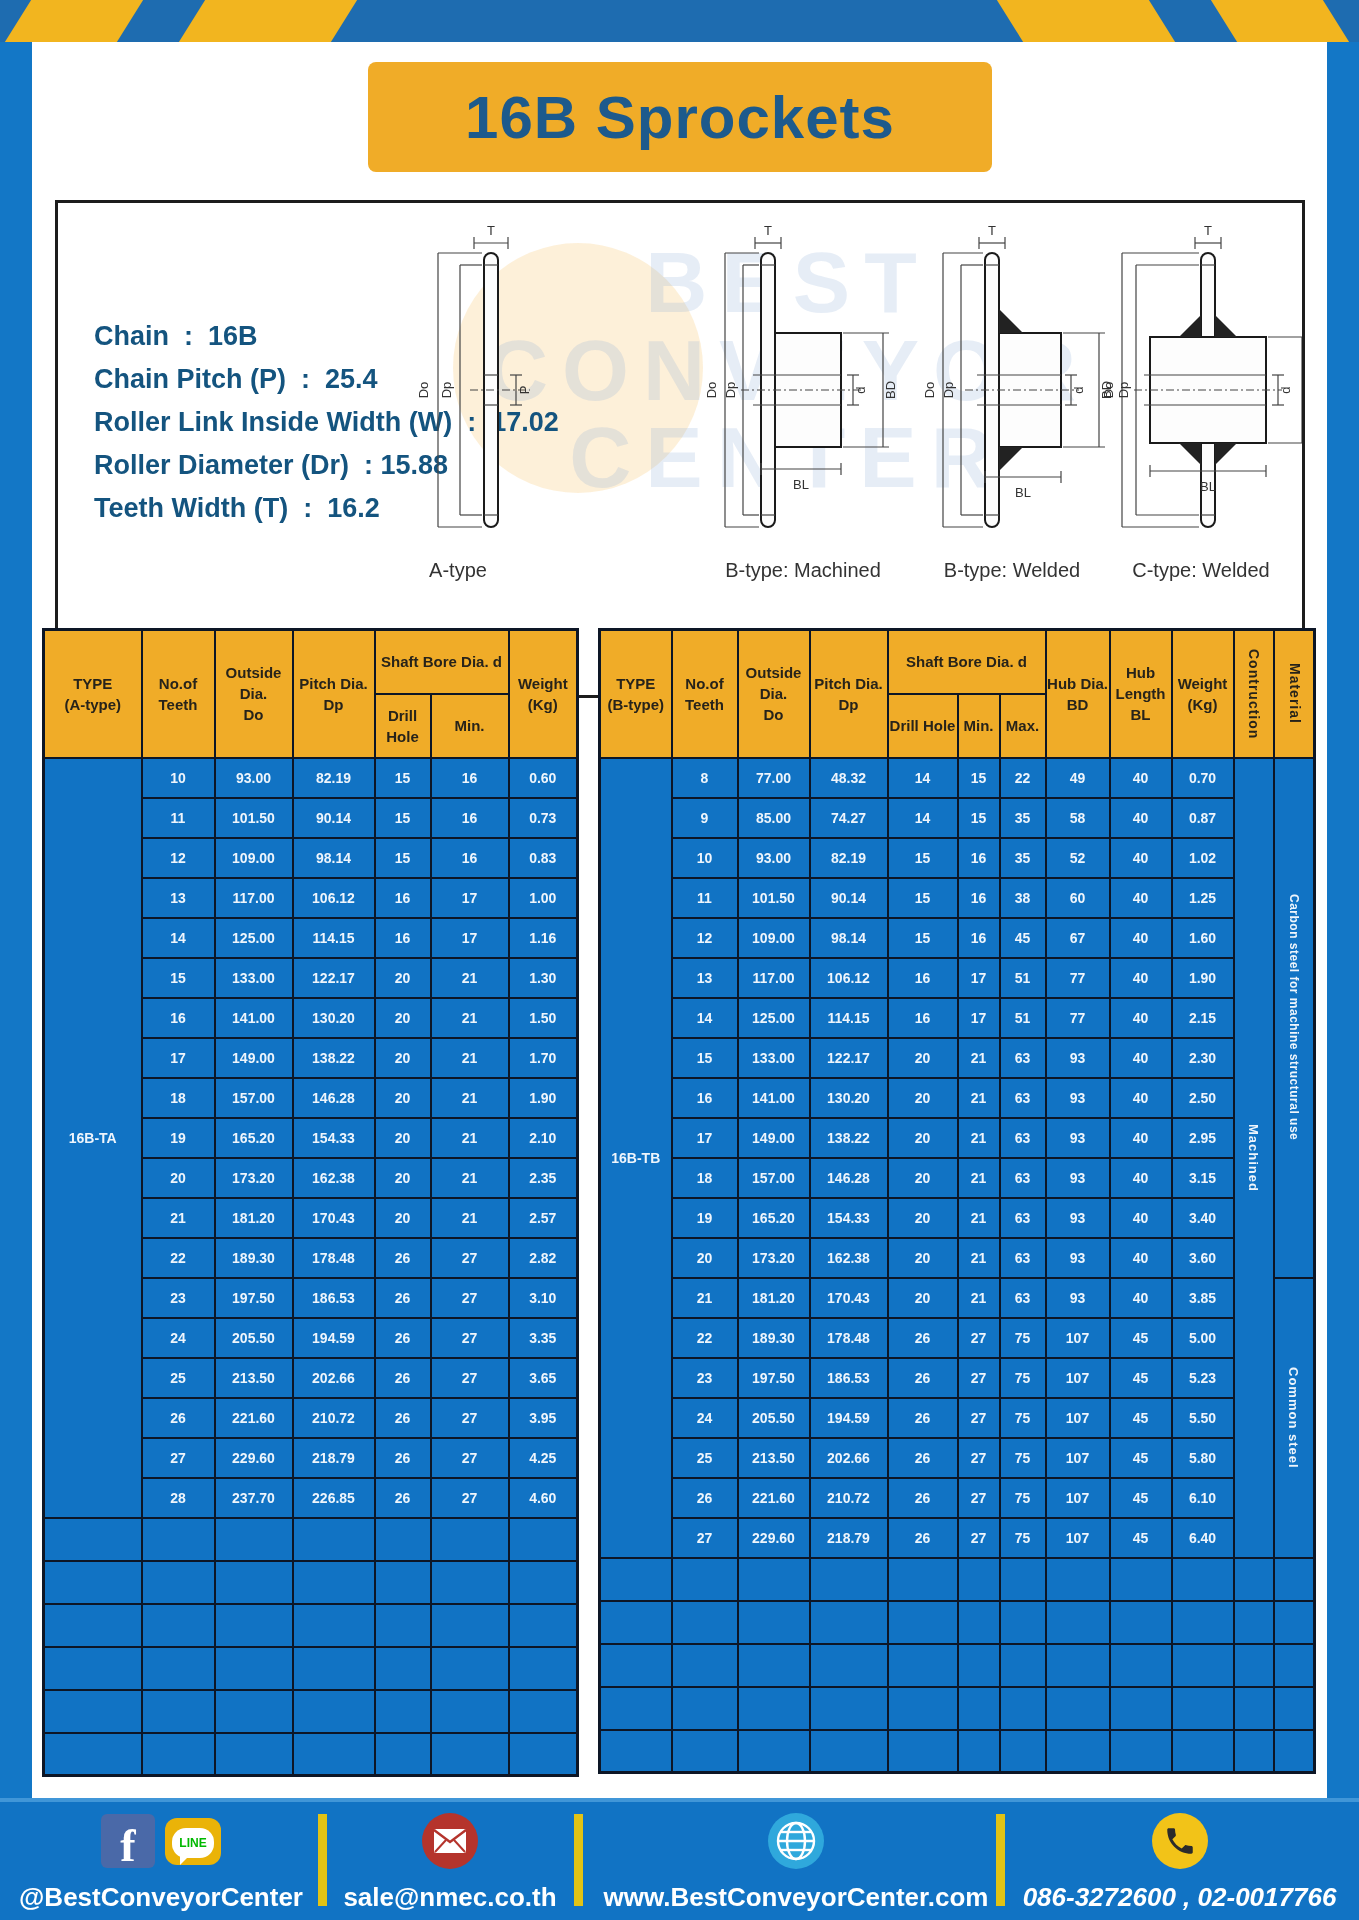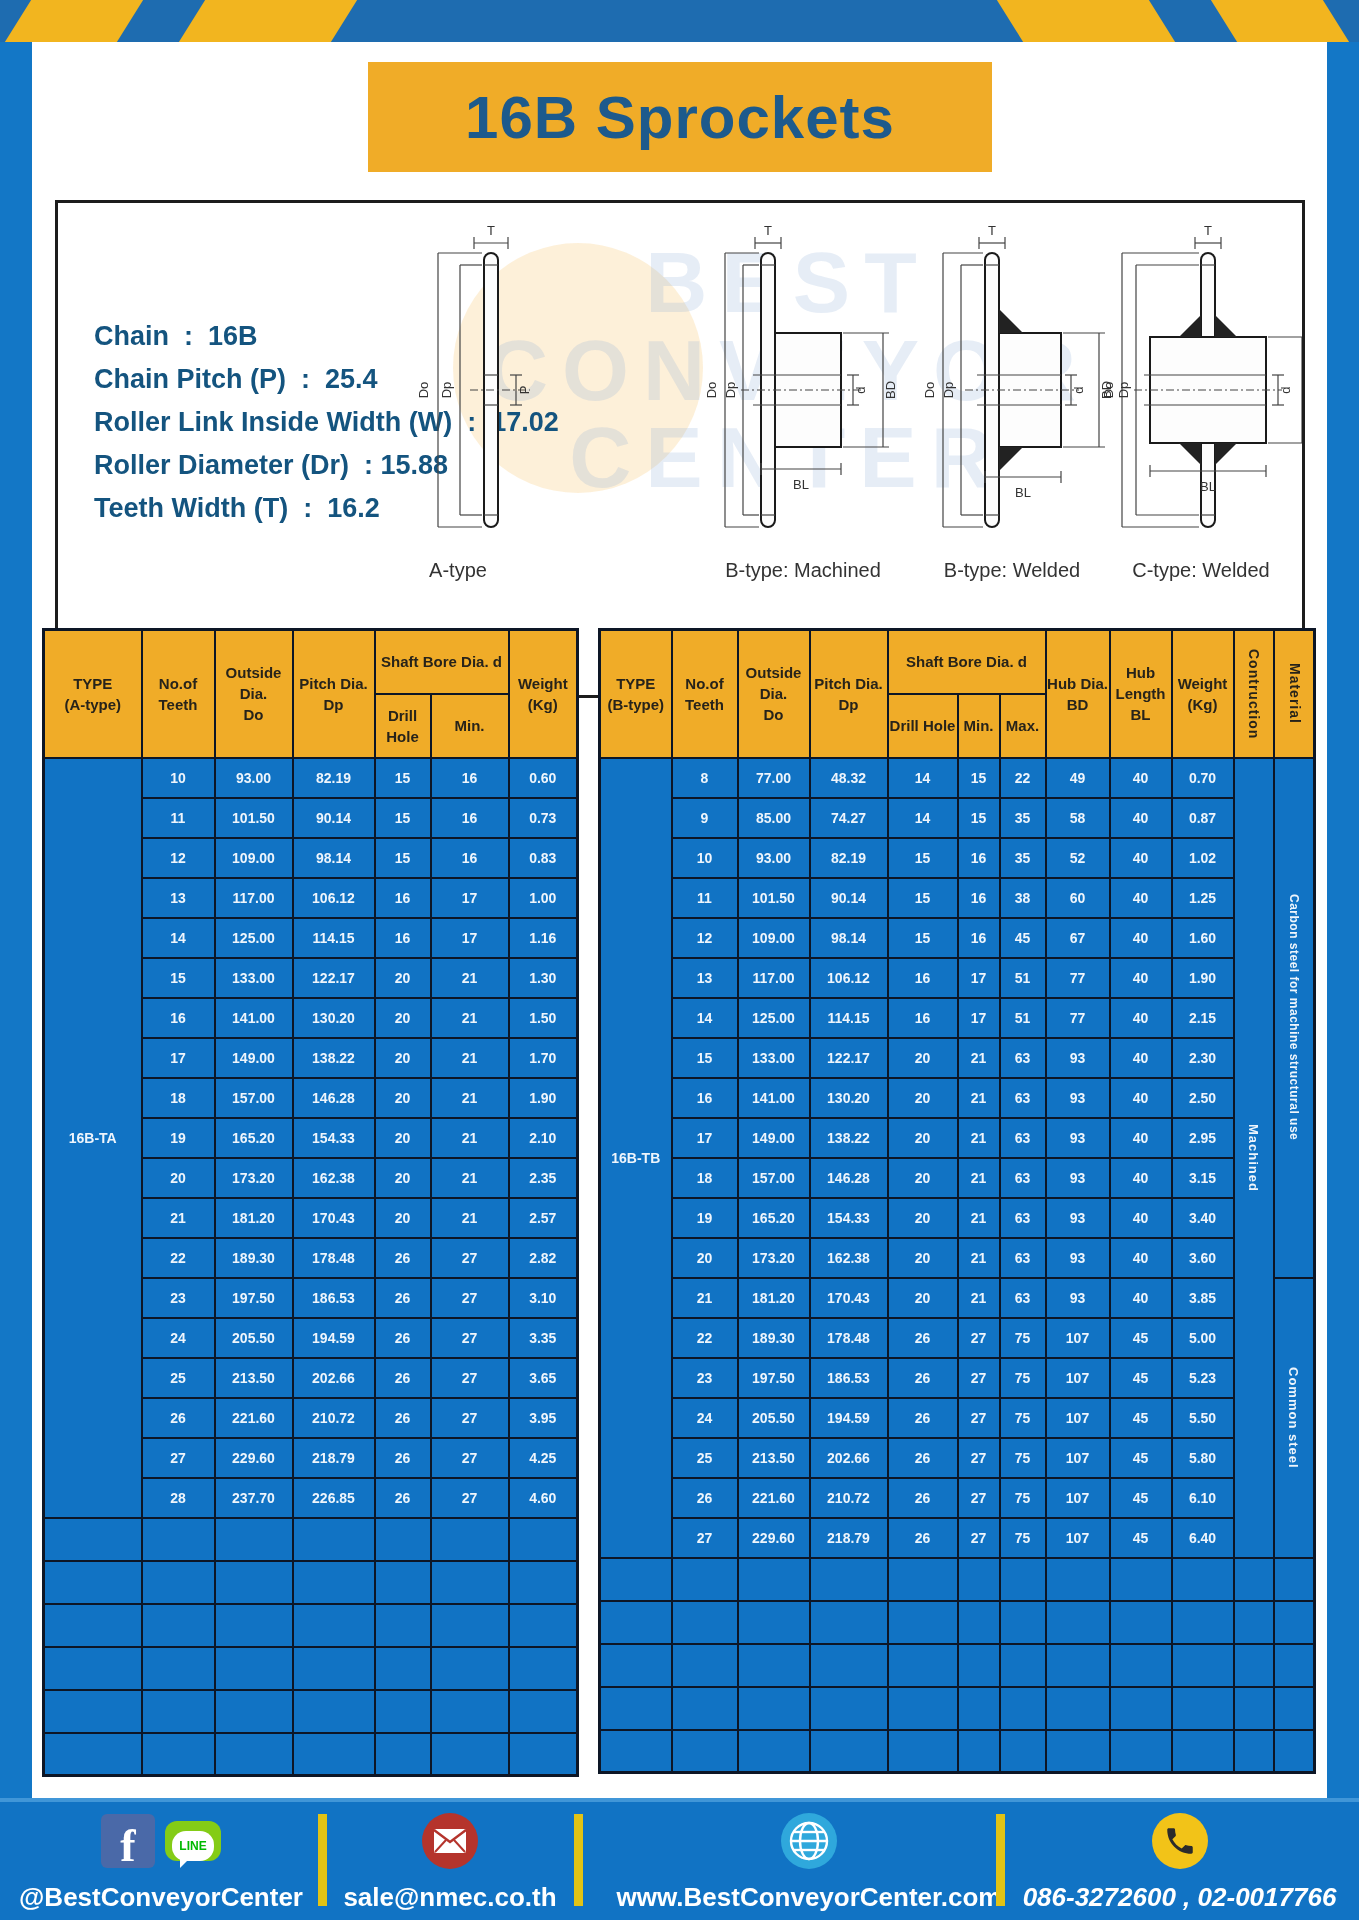--- a/index.html
+++ b/index.html
@@ -16,21 +16,21 @@
   .stripe.l { transform:skewX(-32deg); }
   .stripe.r { transform:skewX(32deg); }
   .s1 { left:18px; width:112px; }
   .s2 { left:192px; width:152px; }
   .s3 { left:1010px; width:152px; }
   .s4 { left:1224px; width:112px; }
 
   
   .page { position:absolute; left:32px; top:42px; width:1295px; height:1756px; background:#ffffff; z-index:1; }
 
-  .title-banner { position:absolute; left:336px; top:20px; width:624px; height:110px; background:#f0ac28; display:flex; align-items:center; justify-content:center; }
+  .title-banner { position:absolute; left:336px; top:20px; width:624px; height:110px; background:#f0ac28; display:flex; align-items:center; justify-content:center;border-radius:8px; }
   .title-banner h1 { font-size:60px; font-weight:800; color:#1d5a8c; letter-spacing:1px; }
 
   
   .diagram-box { position:absolute; left:23px; top:158px; width:1250px; height:498px; background:#fff; border:3px solid #1d1d1d; overflow:hidden; }
   .watermark { position:absolute; left:410px; top:36px; width:640px; text-align:center; z-index:1;
     font-weight:800; color:rgba(140,175,215,.22); font-size:86px; letter-spacing:14px; line-height:1.02; }
   .wm-blob { position:absolute; left:395px; top:40px; width:250px; height:250px; border-radius:50%; background:rgba(245,185,80,.22); z-index:1; }
   .specs { position:absolute; left:36px; top:112px; z-index:2; }
   .spec-line { font-size:27px; font-weight:bold; color:#14547f; line-height:43px; white-space:pre; }
   .fig { position:absolute; top:22px; height:366px; z-index:2; text-align:center; }
@@ -56,27 +56,27 @@
   .vcell { writing-mode:vertical-rl; text-orientation:mixed; letter-spacing:1px; }
   th.vcell { font-size:14px; }
   td.vcell { font-size:13px; }
   td.vsmall { font-size:12px; letter-spacing:0.5px; }
   .table-a { position:absolute; left:10px; top:586px; width:534px; }
   .table-b { position:absolute; left:566px; top:586px; width:717px; }
 
   
   .footer { position:absolute; left:0; top:1798px; width:1359px; height:122px; background:#1173c4; border-top:4px solid #4096d8; z-index:3; }
   .f-sec { position:absolute; top:0; height:100%; display:flex; flex-direction:column; align-items:center; justify-content:flex-start; padding-top:10px; }
-  .f1 { left:0; width:322px; } .f2 { left:322px; width:256px; } .f3 { left:598px; width:422px; } .f4 { left:1000px; width:359px;font-style:italic; }
+  .f1 { left:0; width:322px; } .f2 { left:322px; width:256px; } .f3 { left:585px; width:422px; } .f4 { left:1000px; width:359px;font-style:italic; }
   .f-div { position:absolute; top:12px; width:9px; height:92px; background:#e2c315; }
   .d1 { left:318px; } .d2 { left:574px; } .d3 { left:996px; }
   .f-label { font-size:26px; font-weight:800; color:#ffffff; margin-top:12px; white-space:nowrap; }
   .icon-row { display:flex; gap:10px; align-items:center; height:58px; }
   .fb-icon { width:54px; height:54px; background:#4a69a8; border-radius:6px; color:#fff; font-size:46px; font-weight:bold; display:flex; align-items:flex-end; justify-content:center; line-height:0.95; font-family:"Liberation Serif",serif; }
-  .line-icon { width:56px; height:40px; background:#84cc16; border-radius:12px; position:relative; }
+  .line-icon { width:56px; height:47px; background:#eab308; border-radius:12px; position:relative; }
   .line-bubble { position:absolute; left:7px; top:10px; width:42px; height:30px; background:#fff; border-radius:14px; display:flex; align-items:center; justify-content:center; font-size:12px; font-weight:bold; color:#00b900; }
   .line-tail { position:absolute; left:15px; top:38px; width:0; height:0; border-left:9px solid #fff; border-bottom:9px solid transparent; }
   .round-icon { width:56px; height:56px; border-radius:50%; display:flex; align-items:center; justify-content:center; }
   .mail-icon { background:#b5342c; }
   .globe-icon { background:#2fa8dc; }
   .phone-icon { background:#f2c318; }
 </style>
 </head>
 <body>
 

